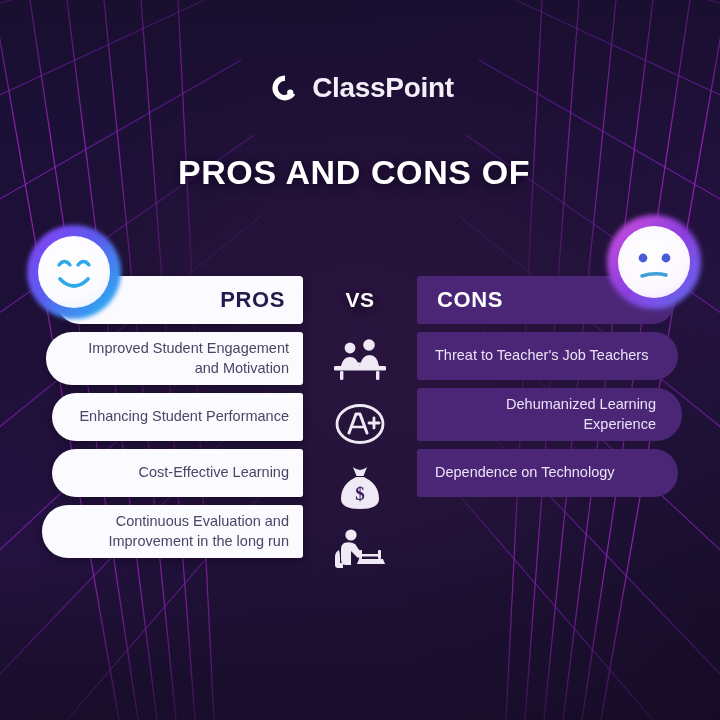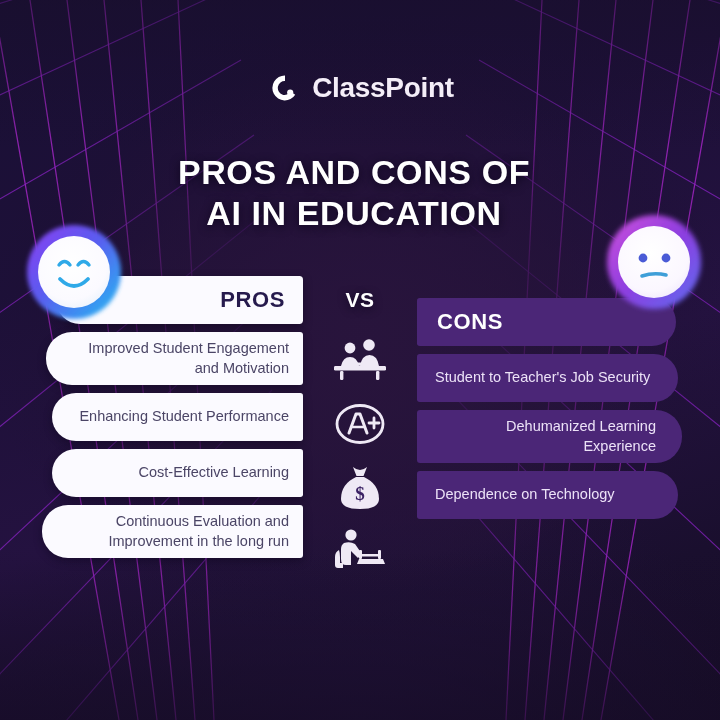--- a/index.html
+++ b/index.html
@@ -101,21 +101,21 @@
   .pros .row:nth-child(5) { margin-left:42px; }
 
   
   .cons .hdr {
     height:48px; background:#4b2677;
     border-top-right-radius:26px; border-bottom-right-radius:26px;
     border-top-left-radius:3px; border-bottom-left-radius:3px;
     margin-right:44px;
     display:flex; align-items:center; justify-content:flex-start;
     padding-left:20px;
-    color:#ffffff; font-size:22px; font-weight:bold; letter-spacing:0.6px;margin-top:22px;
+    color:#ffffff; font-size:22px; font-weight:bold; letter-spacing:0.6px;
   }
   .cons .row {
     min-height:48px; background:#4b2677;
     border-top-right-radius:26px; border-bottom-right-radius:26px;
     border-top-left-radius:3px; border-bottom-left-radius:3px;
     margin-right:42px; margin-top:8px;
     display:flex; align-items:center; justify-content:flex-start;
     padding:7px 26px 7px 18px;
     color:#ece2f7; font-size:14.5px; line-height:1.35; text-align:left;
   }
@@ -195,21 +195,20 @@
       <svg width="30" height="30" viewBox="0 0 30 30">
         <path d="M15 2.6 A12.4 12.4 0 1 0 25.2 21.7 L20.6 18.6 A6.9 6.9 0 1 1 15 8.1 Z" fill="#ffffff"></path>
         <circle cx="20.2" cy="19.6" r="3.1" fill="#ffffff"></circle>
       </svg>
     </span>
     <span class="brand-name">ClassPoint</span>
   </div>
 
   <div class="title">
     <span>PROS AND CONS OF</span>
-    <span class="l2">AI IN EDUCATION</span>
   </div>
 
   <span class="face happy">
     <svg width="112" height="112" viewBox="0 0 112 112">
       <defs>
         <linearGradient id="happyRing" x1="0" y1="0" x2="1" y2="1">
           <stop offset="0%" stop-color="#8b3ef2"></stop>
           <stop offset="45%" stop-color="#5a5cf0"></stop>
           <stop offset="100%" stop-color="#22bdf2"></stop>
         </linearGradient>
@@ -306,19 +305,19 @@
           <rect x="28" y="26" width="18" height="2.6" rx="1"></rect>
           <path d="M26 31 h24 l2 5 h-28 z"></path>
           <rect x="26" y="22" width="3" height="9" rx="1"></rect>
           <rect x="45" y="22" width="3" height="9" rx="1"></rect>
         </svg>
       </div>
     </div>
 
     <div class="col cons">
       <div class="hdr">CONS</div>
-      <div class="row">Student to Teacher's Job Security</div>
+      <div class="row">Threat to Teacher's Job Teachers</div>
       <div class="row">Dehumanized Learning Experience</div>
       <div class="row">Dependence on Technology</div>
     </div>
 
   </div>
 </div>
 
 </body></html>

